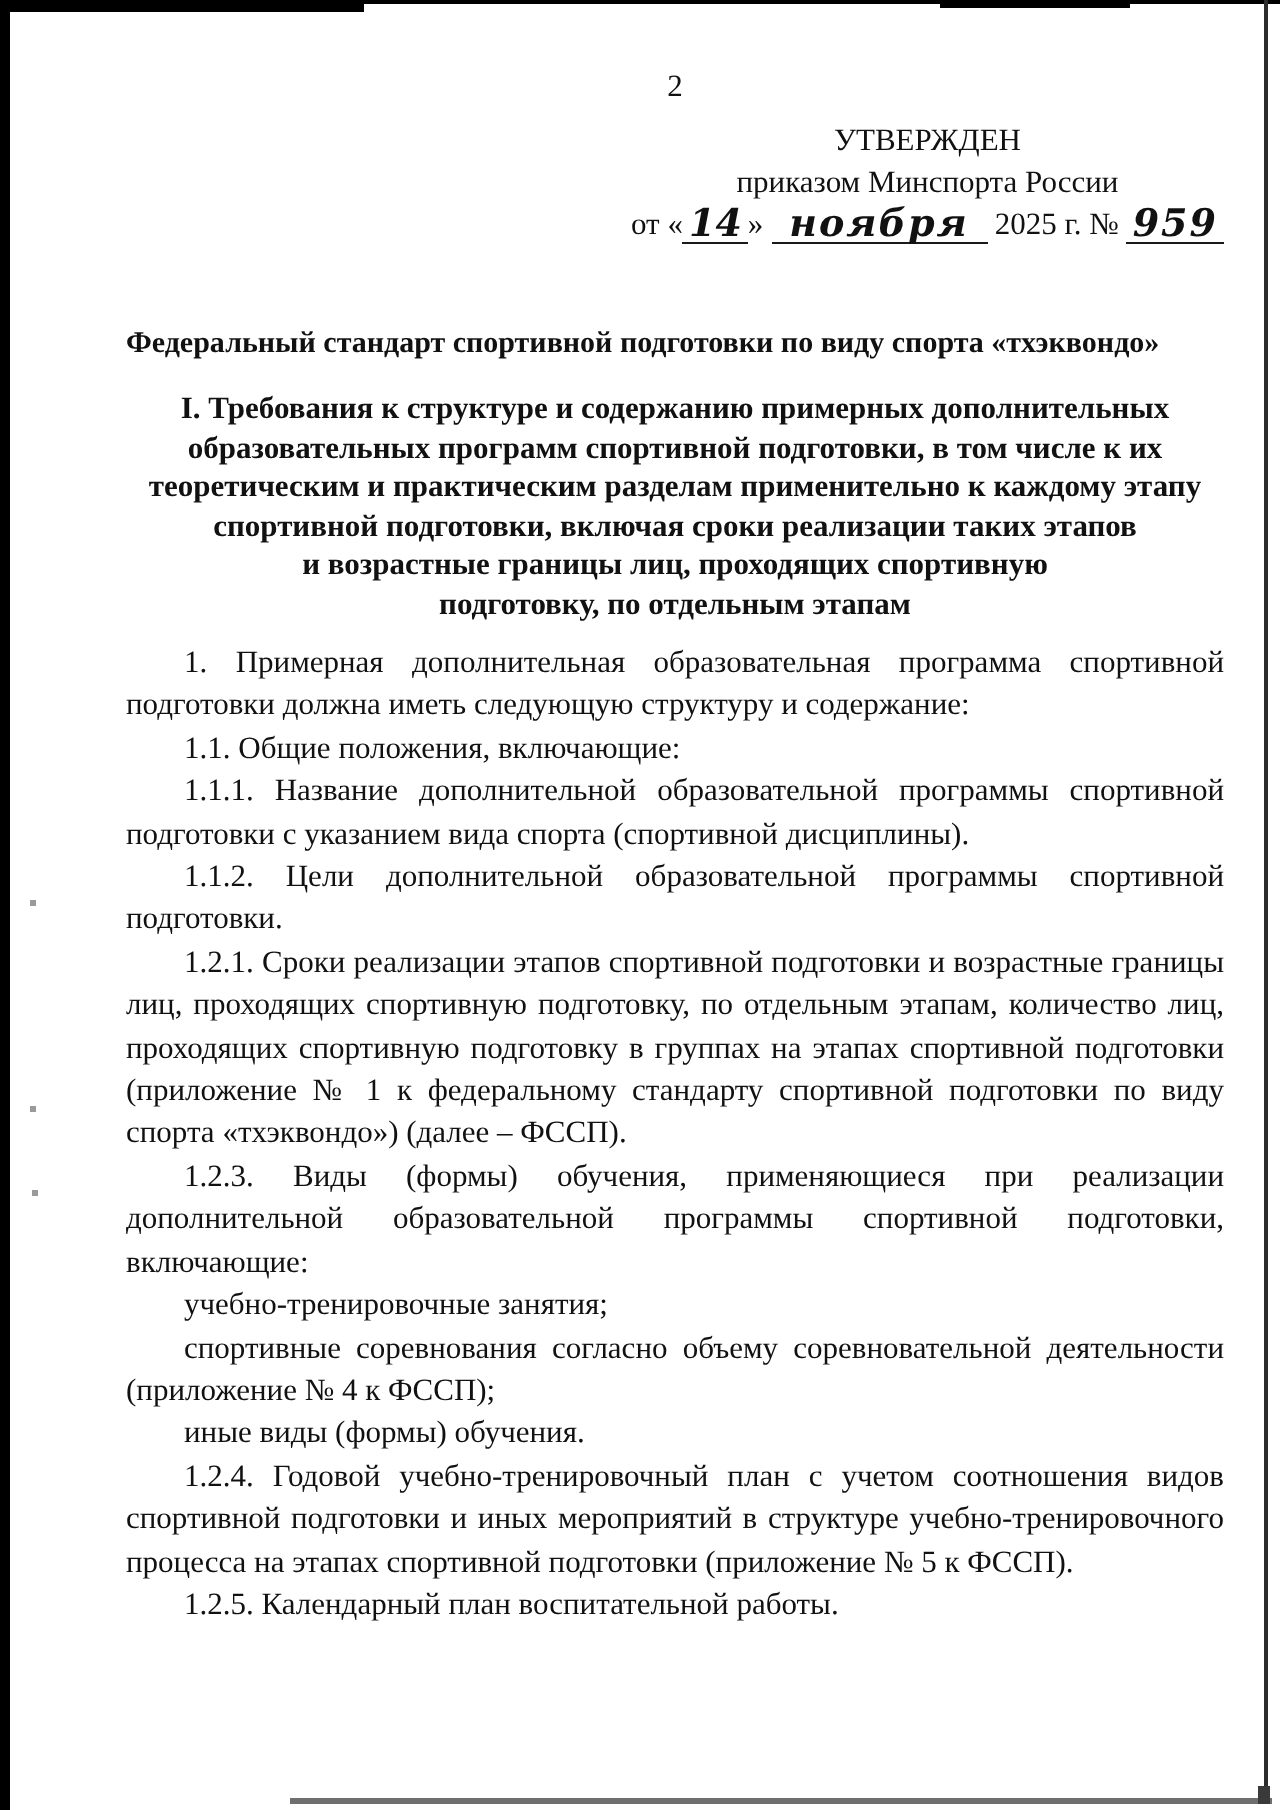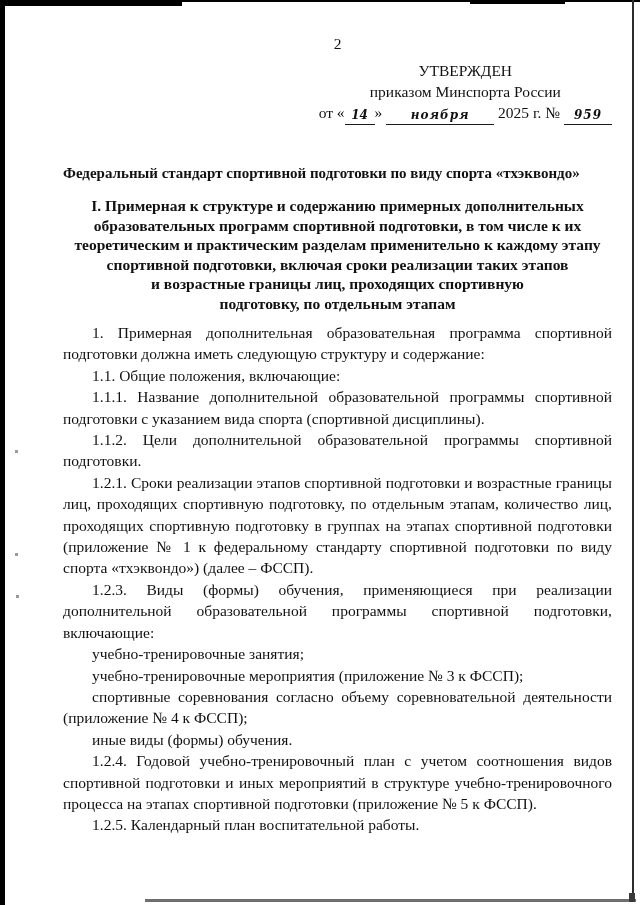--- a/index.html
+++ b/index.html
@@ -40,21 +40,21 @@
     text-align: center;
     font-size: 15.5px;
     line-height: 21px;
   }
   .approval .date-line { white-space: nowrap; }
   .hw {
     display: inline-block;
     font-family: "DejaVu Serif", serif;
     font-style: italic;
     font-weight: 600;
-    font-size: 12px;
+    font-size: 19px;
     line-height: 15px;
     text-align: center;
     border-bottom: 1.5px solid #1a1a1a;
     padding: 0 3px 1px;
     position: relative;
     top: 1px;
   }
   .hw-day    { min-width: 24px; }
   .hw-month  { min-width: 102px; letter-spacing: 1px; }
   .hw-number { min-width: 42px; letter-spacing: 1px; }
@@ -112,37 +112,36 @@
         <span>от «</span><span class="hw hw-day">14</span><span>»</span>
         <span class="hw hw-month">ноября</span>
         <span>2025 г. №</span>
         <span class="hw hw-number">959</span>
       </div>
     </div>
 
     <div class="title">Федеральный стандарт спортивной подготовки по виду спорта «тхэквондо»</div>
 
     <div class="heading">
-      <div>I. Примерная к структуре и содержанию примерных дополнительных</div>
+      <div>I. Требования к структуре и содержанию примерных дополнительных</div>
       <div>образовательных программ спортивной подготовки, в том числе к их</div>
       <div>теоретическим и практическим разделам применительно к каждому этапу</div>
       <div>спортивной подготовки, включая сроки реализации таких этапов</div>
       <div>и возрастные границы лиц, проходящих спортивную</div>
       <div>подготовку, по отдельным этапам</div>
     </div>
 
     <div class="body-text">
       <p>1. Примерная дополнительная образовательная программа спортивной подготовки должна иметь следующую структуру и содержание:</p>
       <p>1.1. Общие положения, включающие:</p>
       <p>1.1.1. Название дополнительной образовательной программы спортивной подготовки с указанием вида спорта (спортивной дисциплины).</p>
       <p>1.1.2. Цели дополнительной образовательной программы спортивной подготовки.</p>
       <p>1.2.1. Сроки реализации этапов спортивной подготовки и возрастные границы лиц, проходящих спортивную подготовку, по отдельным этапам, количество лиц, проходящих спортивную подготовку в группах на этапах спортивной подготовки (приложение № 1 к федеральному стандарту спортивной подготовки по виду спорта «тхэквондо») (далее – ФССП).</p>
       <p>1.2.3. Виды (формы) обучения, применяющиеся при реализации дополнительной образовательной программы спортивной подготовки, включающие:</p>
       <p>учебно-тренировочные занятия;</p>
-      <p>учебно-тренировочные мероприятия (приложение № 3 к ФССП);</p>
       <p>спортивные соревнования согласно объему соревновательной деятельности (приложение № 4 к ФССП);</p>
       <p>иные виды (формы) обучения.</p>
       <p>1.2.4. Годовой учебно-тренировочный план с учетом соотношения видов спортивной подготовки и иных мероприятий в структуре учебно-тренировочного процесса на этапах спортивной подготовки (приложение № 5 к ФССП).</p>
       <p>1.2.5. Календарный план воспитательной работы.</p>
 
     </div>
 
   </div>
 </div>
 

